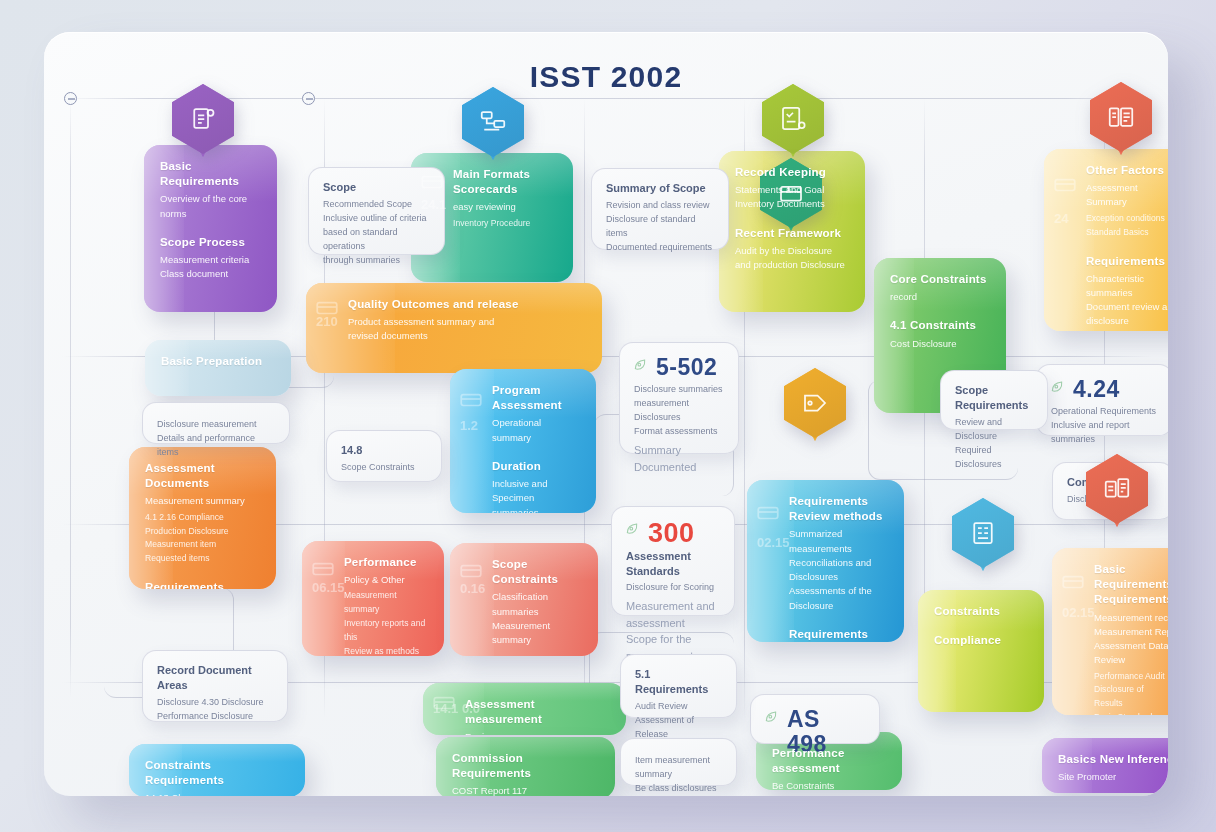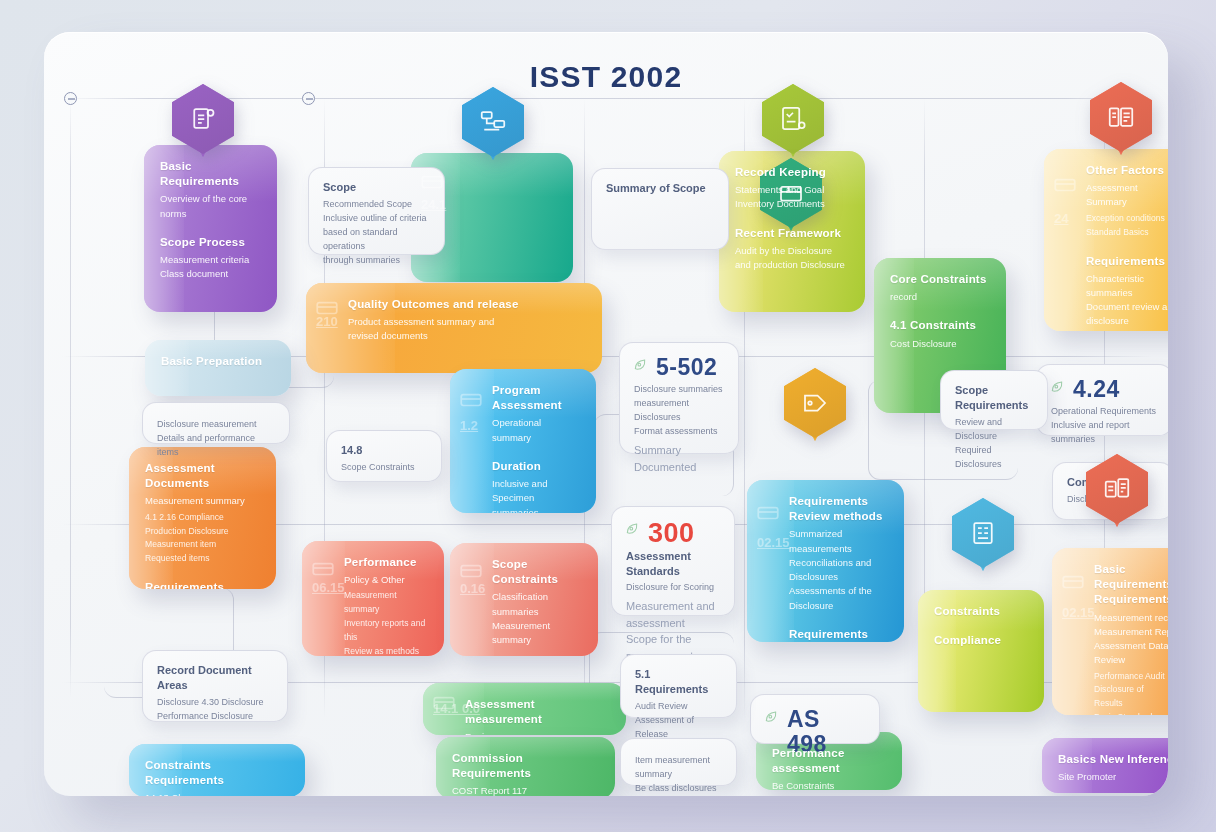--- a/index.html
+++ b/index.html
@@ -102,21 +102,21 @@
   }
   .c-sub {
     font-size: 9.5px; line-height: 1.5; opacity: .92;
     margin-top: 3px; filter: blur(0.5px);
   }
   .c-list { font-size: 8.6px; line-height: 1.62; opacity: .86; margin-top: 2px; filter: blur(0.55px); }
   .c-gap { height: 14px; }
   .c-num {
     position: absolute; left: 10px; top: 34%;
     font-size: 13px; font-weight: bold; opacity: .40;
-    line-height: 1.25; filter: blur(0.7px); z-index: 2; text-decoration: underline;
+    line-height: 1.25; filter: blur(0.7px); z-index: 2;
   }
   .mini-ico {
     position: absolute; left: 8px; top: 12%;
     width: 26px; height: 26px; opacity: .45; z-index: 2;
   }
   .mini-ico svg { width: 100%; height: 100%; }
 
   
   .note {
     position: absolute;
@@ -204,20 +204,32 @@
       <div class="card" style="left: 367px; top: 121px; width: 162px; height: 129px; background: linear-gradient(100deg, rgb(94, 201, 166) 0%, rgb(94, 201, 166) 26%, rgb(22, 168, 140) 100%);">
         <div class="gloss"></div>
         <div class="sheen"></div>
         <div class="c-num">
           <span style="display:block">24.1</span>
         </div>
         <div class="mini-ico"><svg viewBox="0 0 24 24" fill="none" stroke="#ffffff" stroke-width="1.6" opacity="0.8">
             <rect x="3" y="8" width="18" height="10" rx="2"></rect>
             <path d="M3 12h18"></path>
           </svg></div>
+        <div class="body" style="margin-left: 26px;">
+          <div class="c-title">
+            <span style="display:block">Main Formats</span>
+            <span style="display:block">Scorecards</span>
+          </div>
+          <div class="c-sub">
+            <span style="display:block">easy  reviewing</span>
+          </div>
+          <div class="c-list">
+            <span style="display:block">Inventory Procedure</span>
+          </div>
+        </div>
       </div>
       <div class="card" style="left: 262px; top: 251px; width: 296px; height: 90px; background: linear-gradient(100deg, rgb(247, 168, 60) 0%, rgb(247, 168, 60) 26%, rgb(245, 185, 63) 100%);">
         <div class="gloss"></div>
         <div class="sheen"></div>
         <div class="c-num">
           <span style="display:block">210</span>
         </div>
         <div class="mini-ico"><svg viewBox="0 0 24 24" fill="none" stroke="#ffffff" stroke-width="1.6" opacity="0.8">
             <rect x="3" y="8" width="18" height="10" rx="2"></rect>
             <path d="M3 12h18"></path>
@@ -555,20 +567,25 @@
         <div class="n-txt">
           <span style="display:block">Recommended Scope</span>
           <span style="display:block">Inclusive outline of criteria</span>
           <span style="display:block">based on standard operations</span>
           <span style="display:block">through summaries</span>
         </div>
       </div>
       <div class="note" style="left: 547px; top: 136px; width: 138px; height: 82px;">
         <div class="n-title">
           <span style="display:block">Summary of Scope</span>
+        </div>
+        <div class="n-txt">
+          <span style="display:block">Revision and class review</span>
+          <span style="display:block">Disclosure of standard items</span>
+          <span style="display:block">Documented requirements</span>
         </div>
       </div>
       <div class="note" style="left: 575px; top: 310px; width: 120px; height: 112px;">
         <div class="n-big navy" style="margin-left: 22px;">5-502</div>
         <div class="n-ico"><svg viewBox="0 0 24 24" fill="none" stroke="#59ad6b" stroke-width="1.6">
             <path d="M5 19c0-7 5-12 14-13 1 9-4 14-11 14z"></path>
             <circle cx="11" cy="13" r="2"></circle>
           </svg></div>
         <div class="n-txt">
           <span style="display:block">Disclosure summaries</span>

